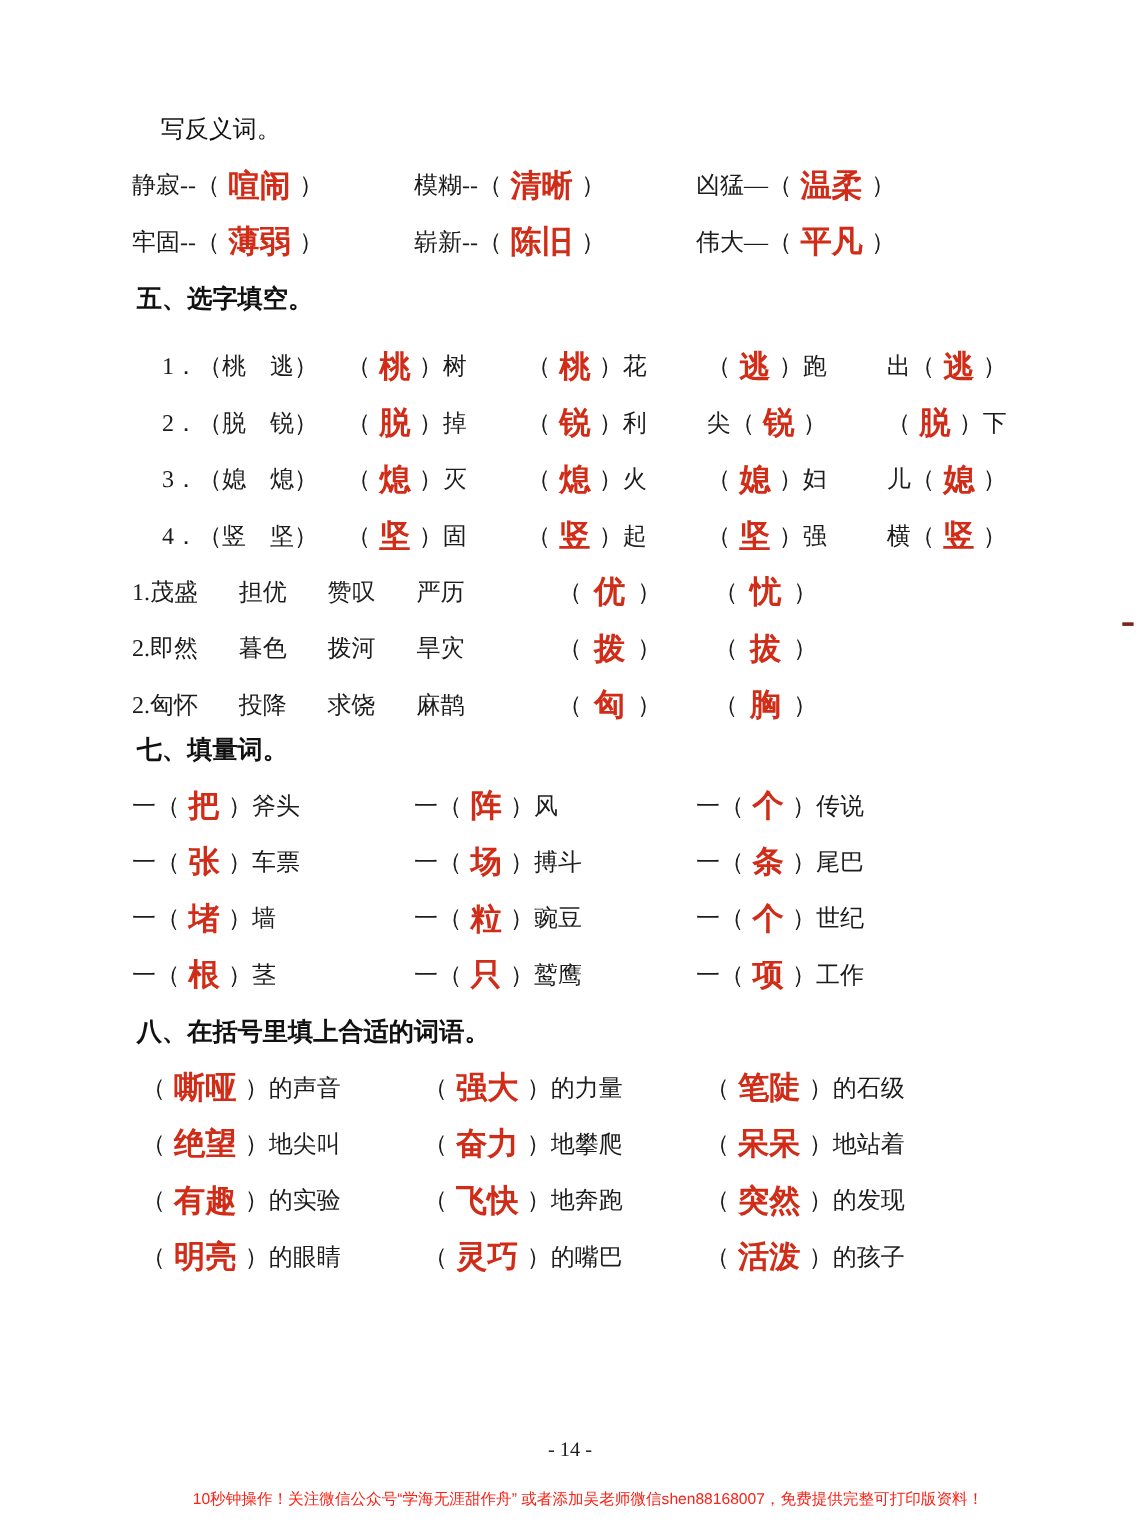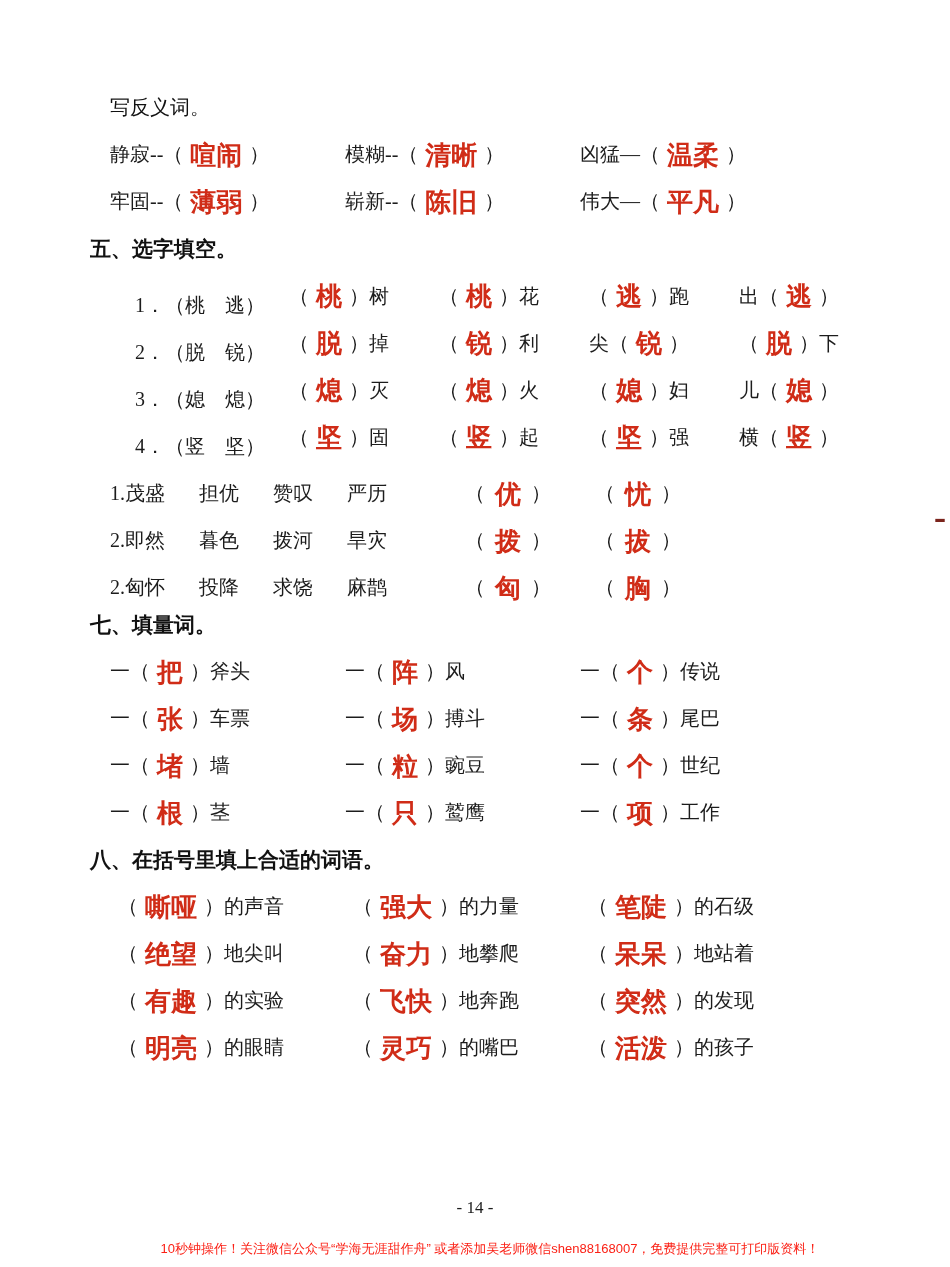--- a/index.html
+++ b/index.html
@@ -7,38 +7,38 @@
   body {
     position:relative;
     background:#ffffff;
     color:#1c1c1c;
     font-family:"Liberation Serif", serif;
     overflow:hidden;
   }
   .page { padding:84px 88px 0 90px; }
   .sec-title {
     height:47px; display:flex; align-items:center;
-    font-size:21px; font-weight:bold; color:#111;
+    font-size:21px; font-weight:bold; color:#111;margin-left:24px;
   }
   .sec-title.plain { font-weight:normal; font-size:20px; padding-left:20px; }
   .row { height:47px; display:flex; align-items:flex-end; font-size:20px; white-space:nowrap; }
   .indent  { padding-left:20px; }
   .indent2 { padding-left:20px; }
   .indent3 { padding-left:45px; }
   .indent4 { padding-left:28px; }
   .grid3 { display:grid; grid-template-columns:235px 235px auto; align-items:center; }
   .cell { display:flex; align-items:center; white-space:nowrap; }
   .paren { font-size:20px; color:#1c1c1c; }
   .ans {
     color:var(--red, #d02c17);
     font-family:"DejaVu Sans", sans-serif;
     font-weight:700;
     font-size:26px;
     line-height:1;
-    margin:10px 7px;
+    margin:0 7px;
     white-space:nowrap;
   }
   .q, .pre, .post, .w { font-size:20px; }
   .choose-label { width:154px; display:inline-block; }
   .choose .seg { margin-right:50px; display:inline-flex; align-items:center; }
   .choose .seg:last-child { margin-right:0; }
   .typo .w { margin-right:34px; }
   .typo .tg { margin-left:44px; display:inline-flex; align-items:center; }
   .typo .tg .ans { margin:0 10px; }
   .page-number {

